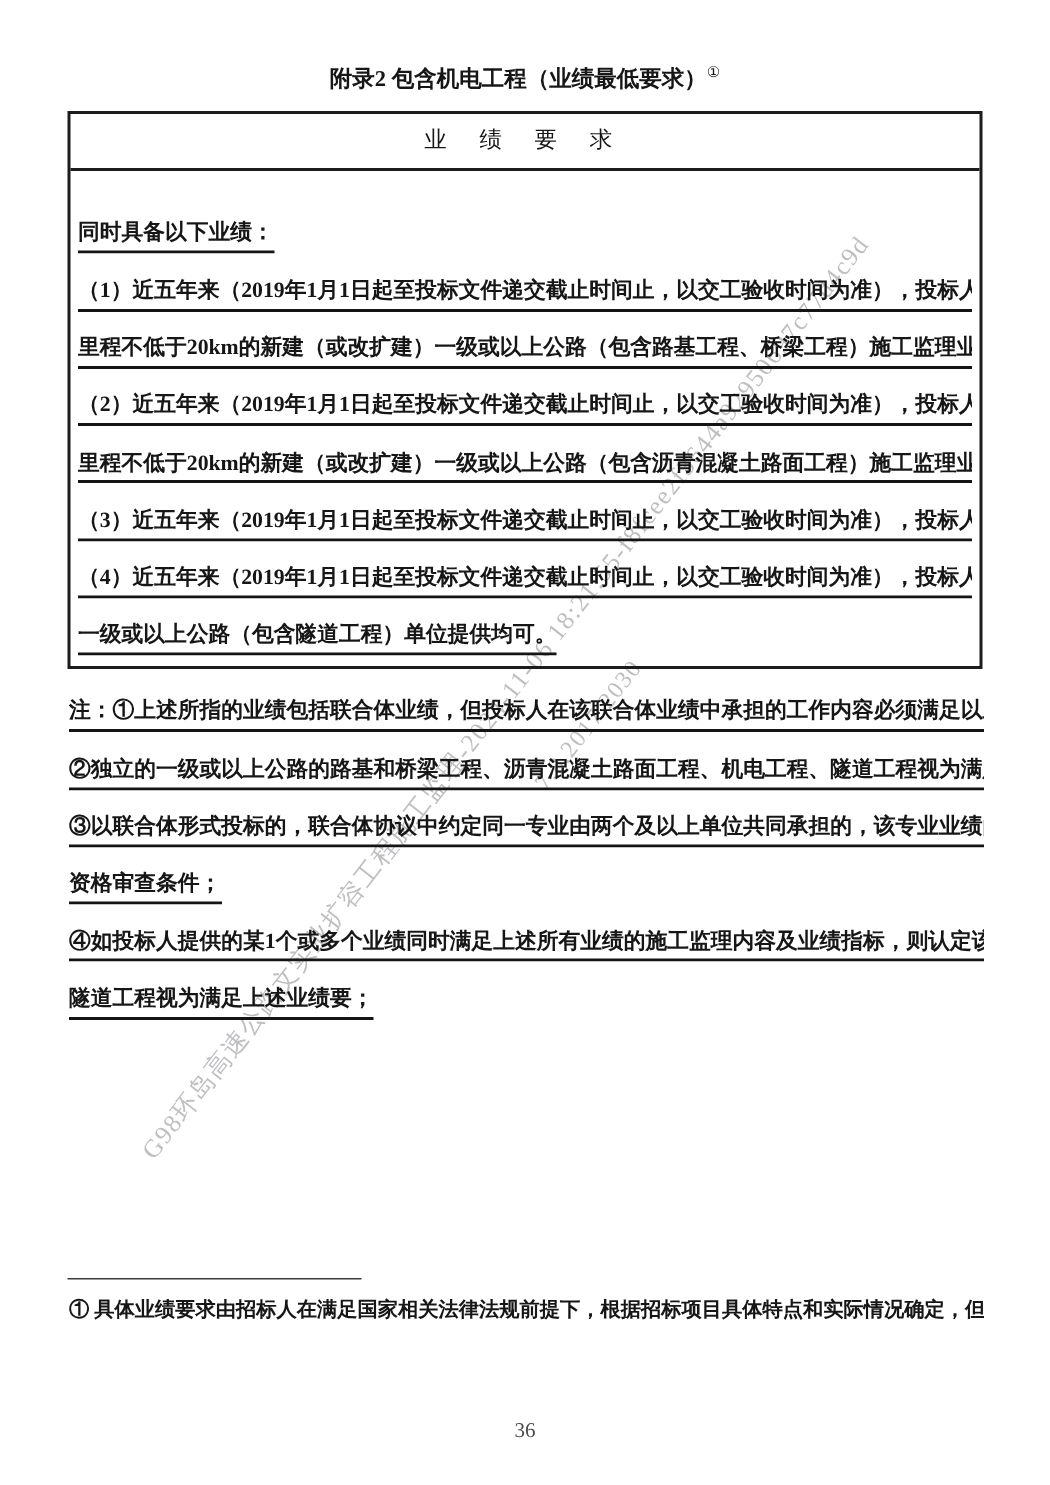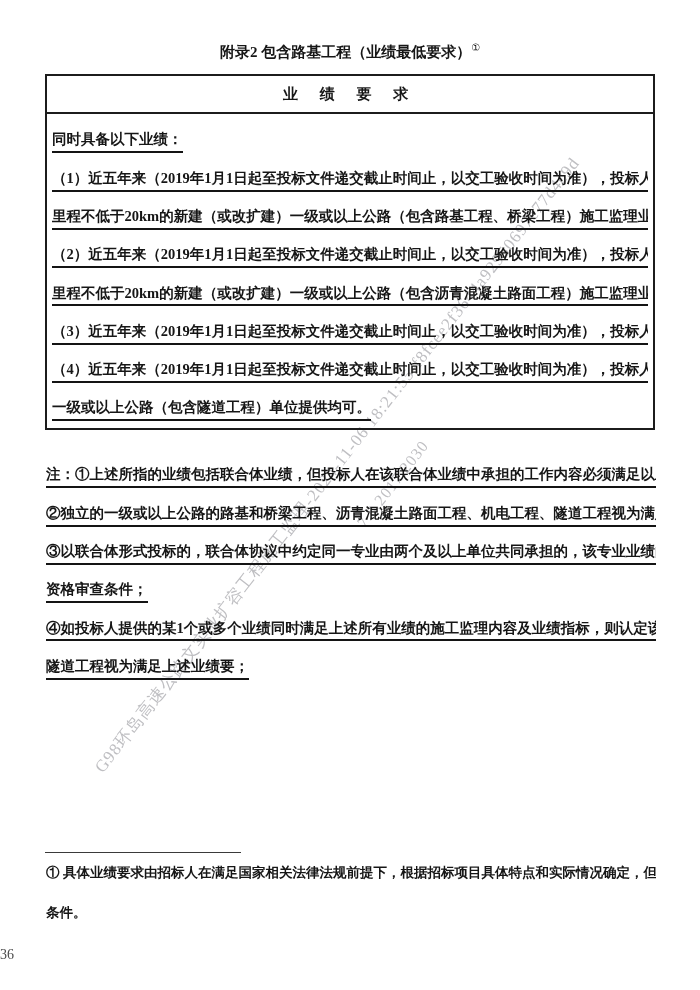--- a/index.html
+++ b/index.html
@@ -24,24 +24,24 @@
     text-align:center; font-size:15px; font-weight:bold; z-index:2;
   }
   .title sup { font-size:10px; font-weight:normal; vertical-align:super; }
   
   .ptable {
     position:absolute; left:45px; top:74px; width:606px;
     border:2px solid #1c1c1c; z-index:2; background:transparent;
   }
   .thead {
     height:36px; line-height:36px; text-align:center;
-    font-size:15px; font-weight:bold; letter-spacing:9px;
+    font-size:15px; font-weight:normal; letter-spacing:9px;
     border-bottom:2.5px solid #1c1c1c;
   }
-  .tbody { padding:1px 5px 7px 5px; }
+  .tbody { padding:1px 5px 7px 5px;margin-top:16px; }
   .tline, .nline {
     height:38.3px; display:flex; align-items:flex-end; overflow:hidden;
   }
   .tline span, .nline span {
     display:inline-block; white-space:nowrap;
     font-size:14.5px; font-weight:600; line-height:1.1;
     border-bottom:2px solid #141414; padding-bottom:3px;
   }
   
   .notes { position:absolute; left:46px; top:450px; width:610px; z-index:2; }
@@ -51,33 +51,33 @@
     border-top:1.5px solid #3a3a3a; z-index:2;
   }
   .footnote { position:absolute; left:46px; top:842px; width:610px; z-index:2; }
   .fline {
     height:40px; display:flex; align-items:flex-end; overflow:hidden;
     font-size:13.5px; font-weight:600; white-space:nowrap;
   }
   
   .pagenum {
     position:absolute; top:947px; left:0; width:100%;
-    text-align:left; font-size:14px; color:#4a4a4a; z-index:2;
+    text-align:center; font-size:14px; color:#4a4a4a; z-index:2;
   }
 </style>
 </head>
 <body>
 
 <div class="page">
 
   <div class="wm wm-main">G98环岛高速公路文实业扩容工程施工监理-2024-11-06 18:21:55-f8fcee2f3644a92950697c77d4c9d</div>
   <div class="wm wm-sub">7.8.2017.2030</div>
 
   <div class="title">
-    <span>附录2 包含路基工程（业绩最低要求）</span><sup>①</sup>
+    <span>附录2 包含机电工程（业绩最低要求）</span><sup>①</sup>
   </div>
 
   <div class="ptable">
     <div class="thead">业 绩 要 求</div>
     <div class="tbody">
         <div class="tline">
           <span>同时具备以下业绩：</span>
         </div>
         <div class="tline">
           <span>（1）近五年来（2019年1月1日起至投标文件递交截止时间止，以交工验收时间为准），投标人至少完成过1个</span>
@@ -121,18 +121,17 @@
       </div>
       <div class="nline">
         <span>隧道工程视为满足上述业绩要；</span>
       </div>
     </div>
 
   <div class="fsep"></div>
 
   <div class="footnote">
     <div class="fline">① 具体业绩要求由招标人在满足国家相关法律法规前提下，根据招标项目具体特点和实际情况确定，但不得设置过高的业绩资格</div>
-    <div class="fline">条件。</div>
   </div>
 
   <div class="pagenum">36</div>
 
 </div>
 
 </body></html>

